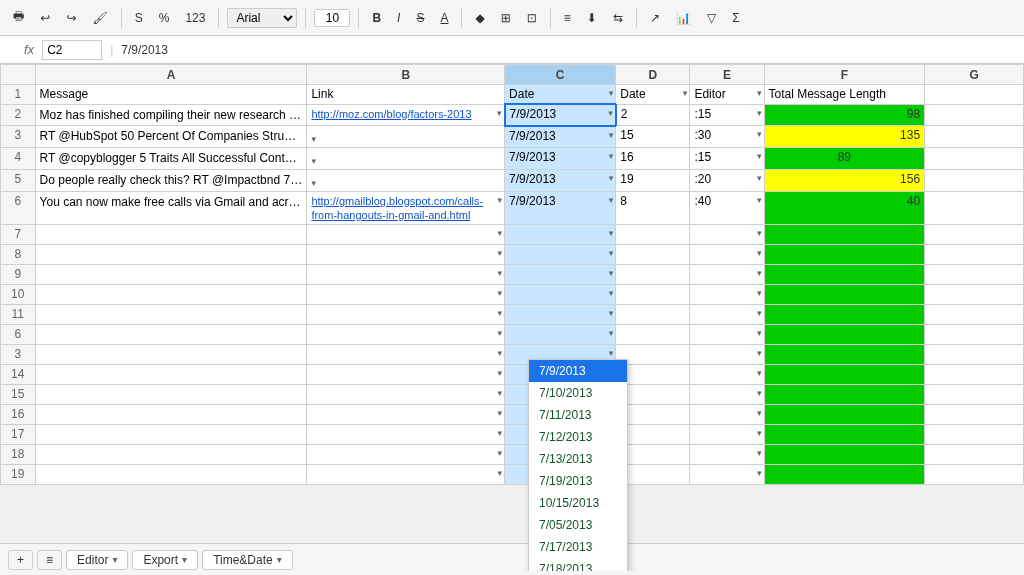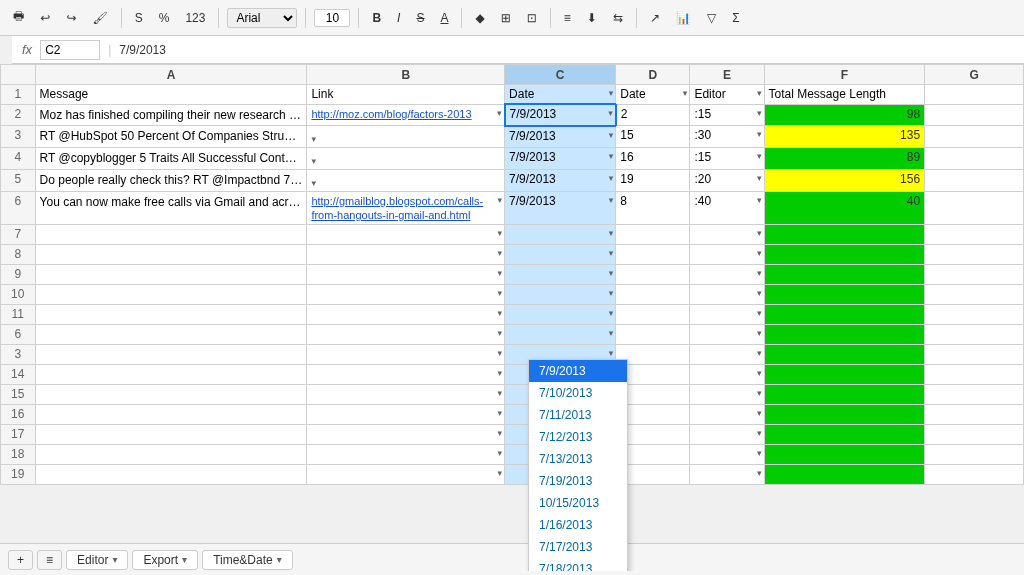--- a/index.html
+++ b/index.html
@@ -41,23 +41,22 @@
       width: 70px;
     }
 
     
     #formula-bar {
       background: #fff;
       border-bottom: 1px solid #ccc;
       display: flex;
       align-items: center;
       height: 28px;
-      padding: 0 10px;
+      padding: 0 24px;
       gap: 8px;
-      margin-left: 12px;
     }
     #fx-label { color: #666; font-style: italic; font-size: 13px; }
     #cell-ref { width: 60px; border: 1px solid #ccc; padding: 2px 4px; font-size: 12px; }
     #formula-content { flex: 1; font-size: 12px; color: #333; }
 
     
     #spreadsheet-container {
       overflow: hidden;
       position: relative;
     }
@@ -107,21 +106,21 @@
       box-shadow: 2px 2px 6px rgba(0,0,0,0.2);
       z-index: 100;
       width: 100px;
       top: 295px;
       left: 528px;
     }
     .dd-item {
       padding: 4px 10px;
       font-size: 12px;
       cursor: pointer;
-      color: #0369a1;
+      color: #14532d;
     }
     .dd-item.selected { background: #1a73e8; color: white; }
     .dd-scroll { max-height: 220px; overflow-y: auto; }
     .dd-scroll::-webkit-scrollbar { width: 8px; }
     .dd-scroll::-webkit-scrollbar-thumb { background: #ccc; }
 
     
     #bottom-bar {
       background: #f5f5f5;
       border-top: 1px solid #ccc;
@@ -300,21 +299,21 @@
         </td>
         <td class="col-c-data" style="background:#c8e6ff;">
           <span>7/9/2013</span>
           <span class="dropdown-arrow">▾</span>
         </td>
         <td>16</td>
         <td>
           <span>:15</span>
           <span class="dropdown-arrow">▾</span>
         </td>
-        <td class="cell-green" style="background:#00cc00; text-align:right; color:#333;">89</td>
+        <td class="cell-green" style="background:#00cc00; text-align:center; color:#333;">89</td>
         <td></td>
       </tr>
 
       <tr>
         <td class="row-header">5</td>
         <td class="cell-wrap">Do people really check this? RT @Impactbnd 77% of buyers say they are more likely to buy from a company whose CEO uses social media.</td>
         <td>
           <span class="dropdown-arrow" style="position:relative; right:auto;">▾</span>
         </td>
         <td class="col-c-data" style="background:#c8e6ff;">
@@ -577,21 +576,21 @@
 
   <div id="date-dropdown">
     <div class="dd-scroll" id="dropdown-list">
         <div class="dd-item selected">7/9/2013</div>
         <div class="dd-item">7/10/2013</div>
         <div class="dd-item">7/11/2013</div>
         <div class="dd-item">7/12/2013</div>
         <div class="dd-item">7/13/2013</div>
         <div class="dd-item">7/19/2013</div>
         <div class="dd-item">10/15/2013</div>
-        <div class="dd-item">1/16/2013</div>
+        <div class="dd-item">7/05/2013</div>
         <div class="dd-item">7/17/2013</div>
         <div class="dd-item">7/18/2013</div>
       </div>
   </div>
 </div>
 
 <div id="bottom-bar">
   <button class="bottom-btn">+</button>
   <button class="bottom-btn">≡</button>
   <div class="bottom-tab">

